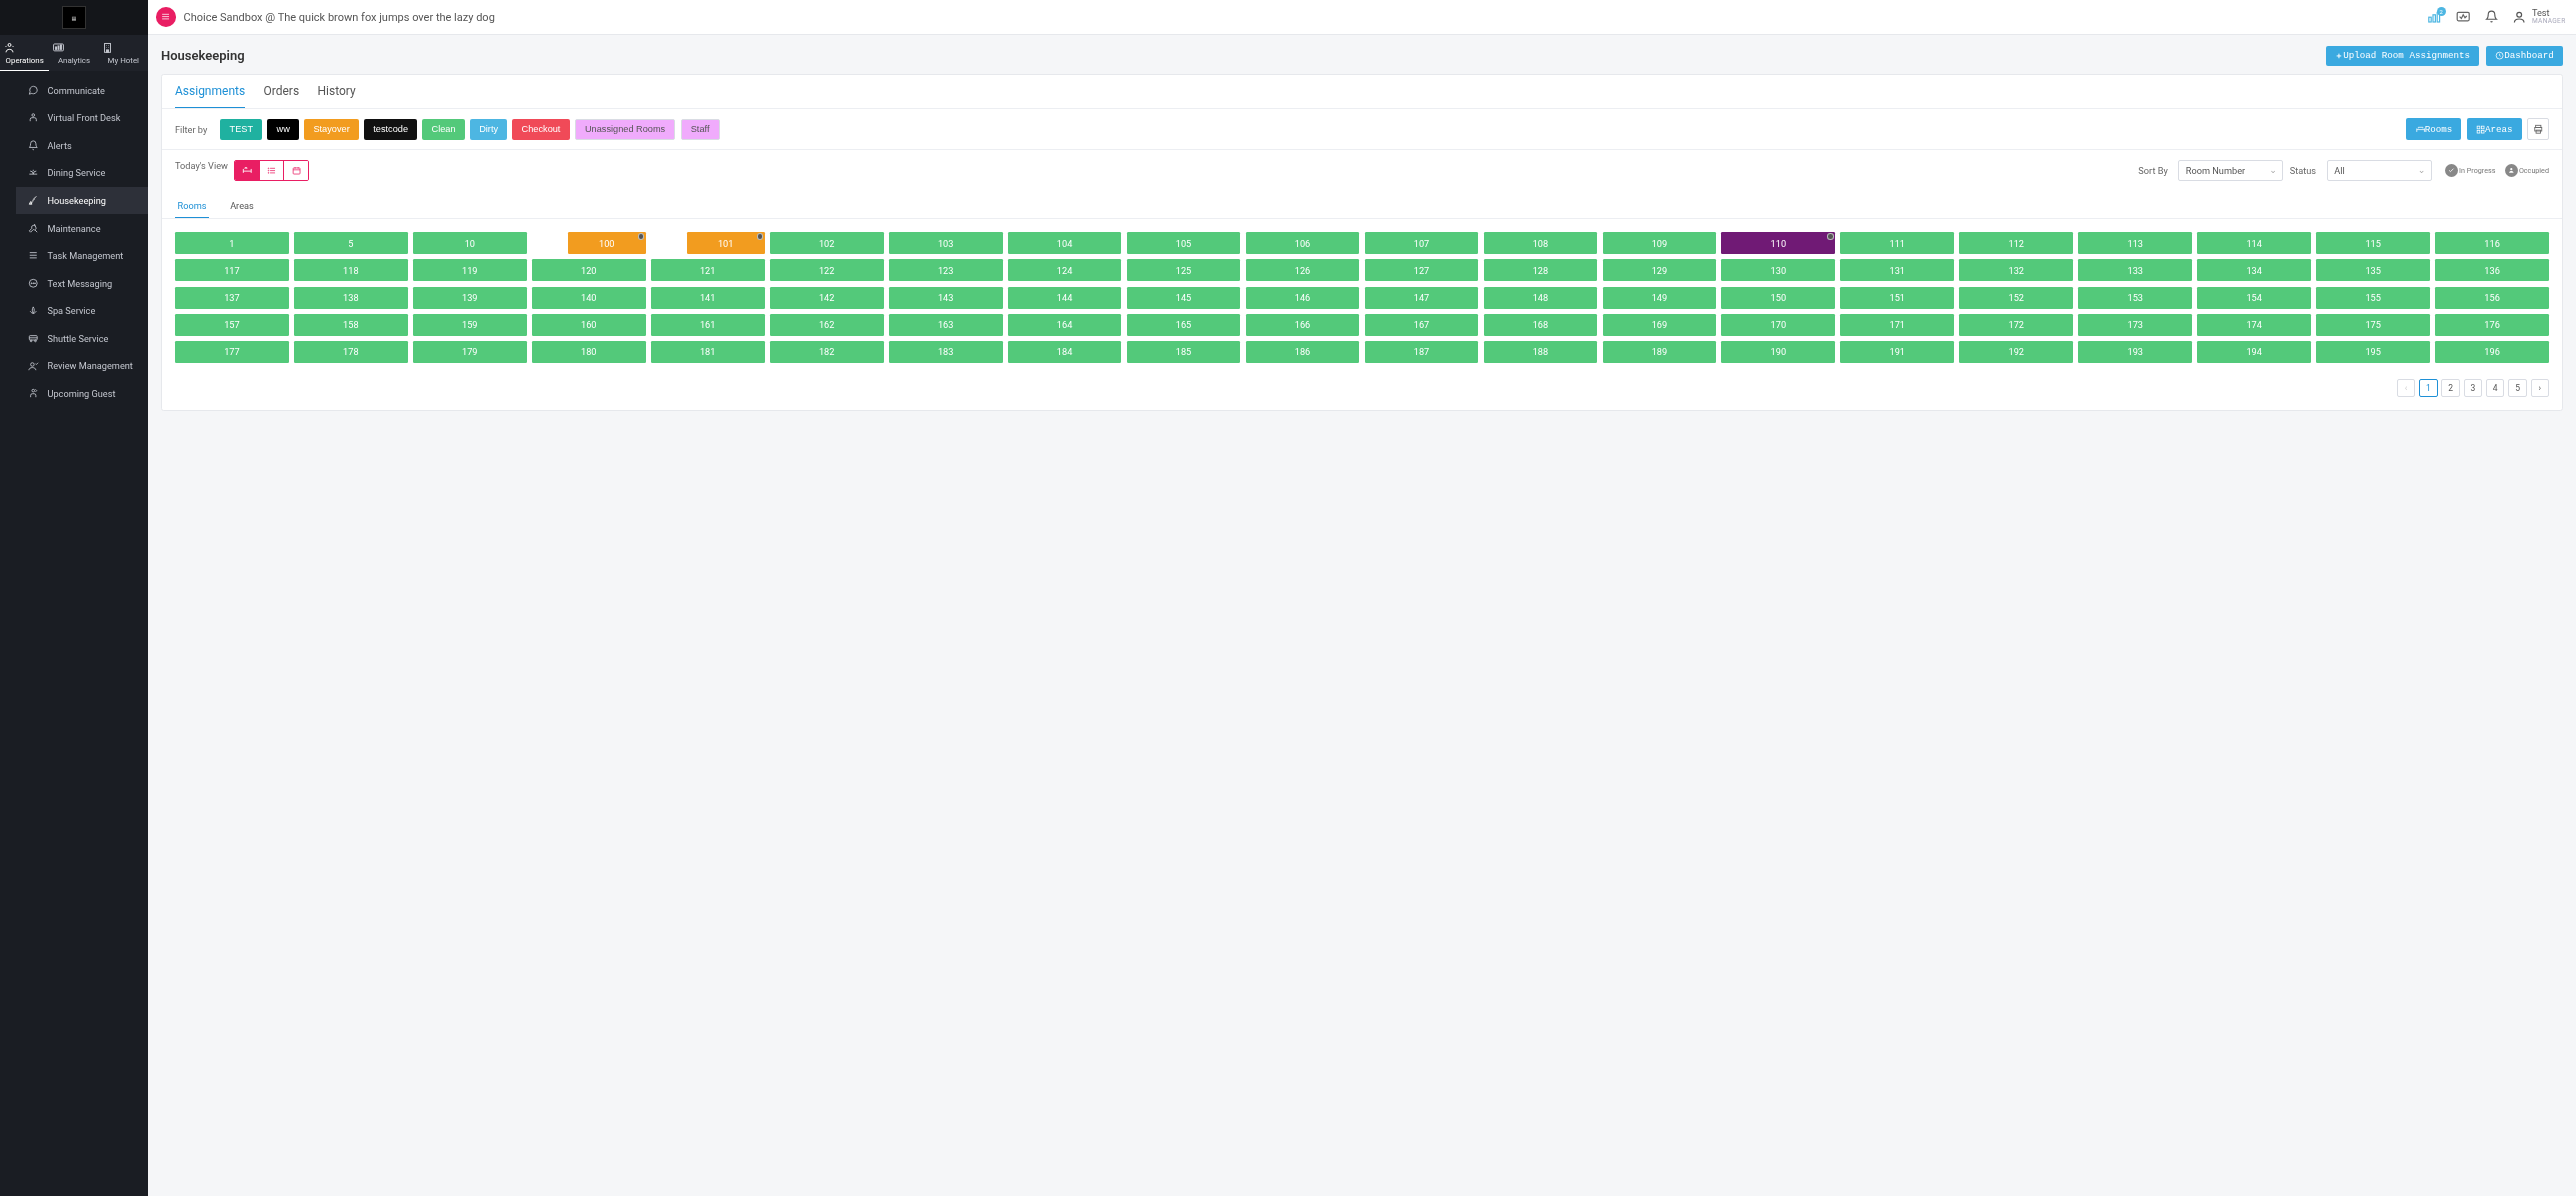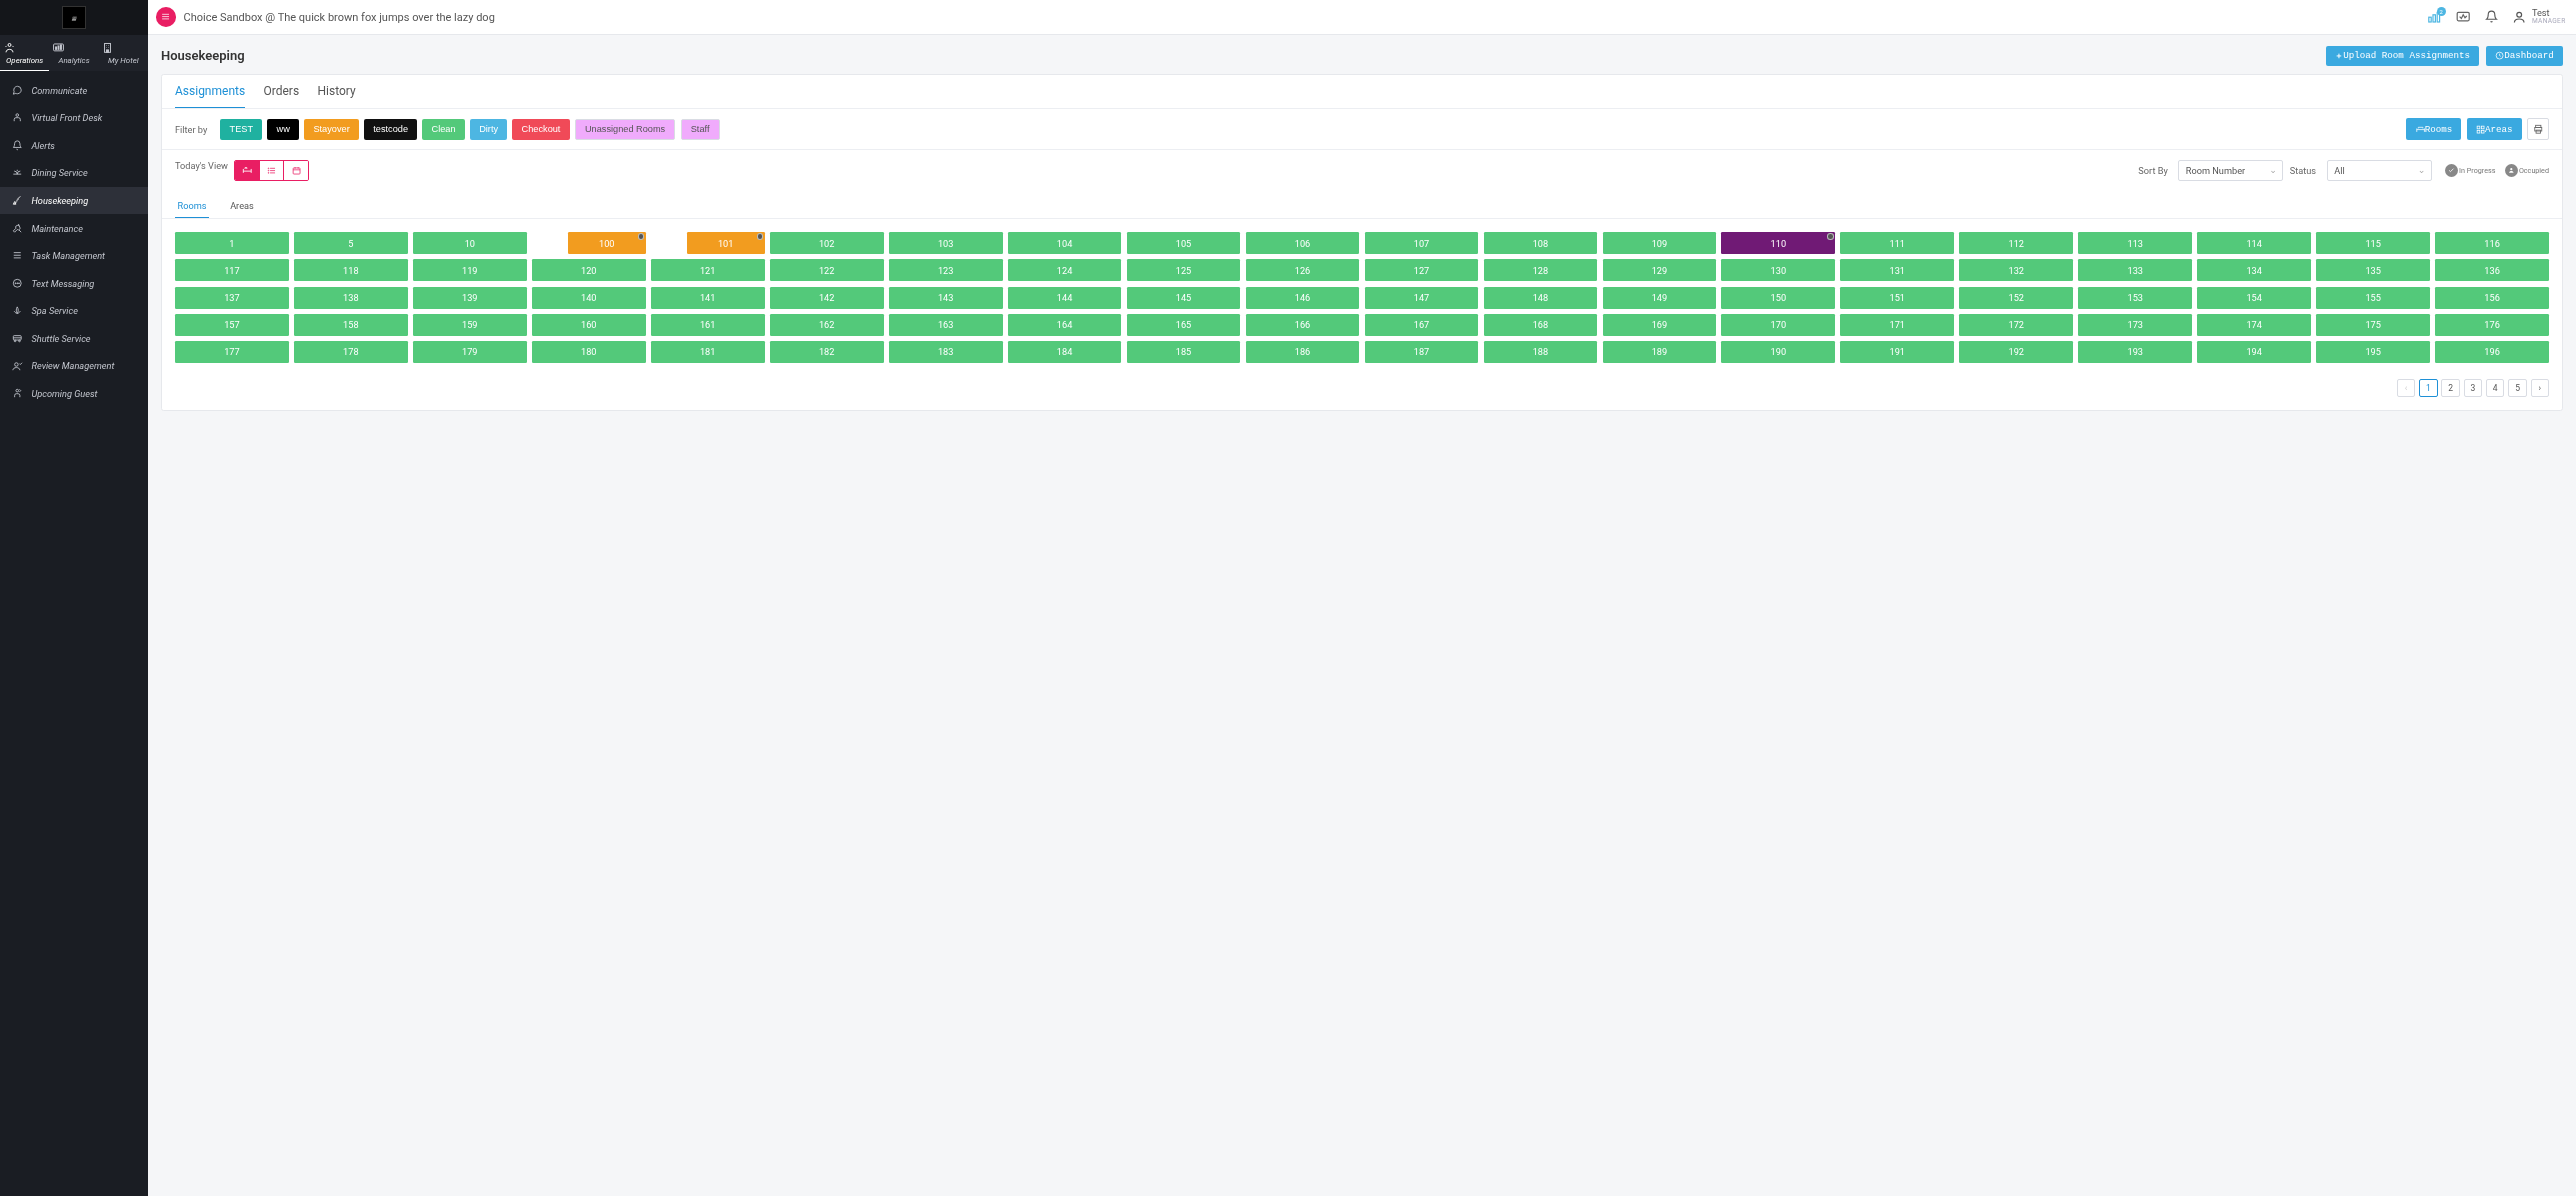--- a/index.html
+++ b/index.html
@@ -1,27 +1,27 @@
 <!DOCTYPE html>
 <html style="font-size:10.5px"><head>
 <meta charset="utf-8">
 <style>
   * { box-sizing: border-box; margin: 0; padding: 0; }
   body { font-family: -apple-system, BlinkMacSystemFont, "Segoe UI", Roboto, sans-serif; background: #f5f6f8; color: #333; font-size: 9.2px; }
   .app { display: flex; height: 100vh; }
 
   
-  .sidebar { width: 148px; background: #1a1d23; color: #b8bcc4; display: flex; flex-direction: column; flex-shrink: 0; font-style: italic; }
+  .sidebar { width: 148px; background: #1a1d23; color: #b8bcc4; display: flex; flex-direction: column; flex-shrink: 0; }
   .logo-area { height: 35px; background: #14161a; display: flex; align-items: center; justify-content: center; }
   .logo-box { width: 23.6px; height: 23.6px; background: #000; border: 0.7px solid #333; display:flex; align-items:center; justify-content:center; font-size:5.2px; color:#aaa; }
   .top-nav { display: flex; background: #1f2229; }
   .top-nav-item { flex: 1; text-align: center; padding: 6.6px 2.6px 5.2px; font-size: 7.9px; color: #c4c7cf; cursor: pointer; border-bottom: 1.3px solid transparent; }
   .top-nav-item.active { border-bottom: 1.3px solid #fff; color: #fff; }
   .top-nav-item .tn-icon { display:block; margin: 0 auto 2.6px; }
-  .side-menu { list-style: none; padding-top: 5.2px; }
+  .side-menu { list-style: none; padding-top: 5.2px; margin-left: 16px; }
   .side-menu li { display: flex; align-items: center; padding: 7.9px 11.8px; font-size: 9.2px; cursor: pointer; gap: 7.9px; color: #c4c7cf; }
   .side-menu li.active { background: #2d3039; color: #fff; }
   .side-icon { width: 11.8px; height: 11.8px; flex-shrink:0; display:inline-flex; align-items:center; justify-content:center; }
 
   
   .main { flex: 1; display: flex; flex-direction: column; overflow: hidden; }
   .topbar { height: 35px; background: #fff; display: flex; align-items: center; padding: 0 10.5px; border-bottom: 0.7px solid #e6e8ec; position: relative; }
   .menu-circle { width: 19.7px; height: 19.7px; border-radius: 50%; background: #e91e63; color: #fff; display:flex; align-items:center; justify-content:center; margin-left: -2.6px; margin-right: 7.9px; cursor:pointer; }
   .topbar-title { font-size: 11px; color: #555; }
   .topbar-right { margin-left: auto; display: flex; align-items: center; gap: 14.4px; color: #555; }

